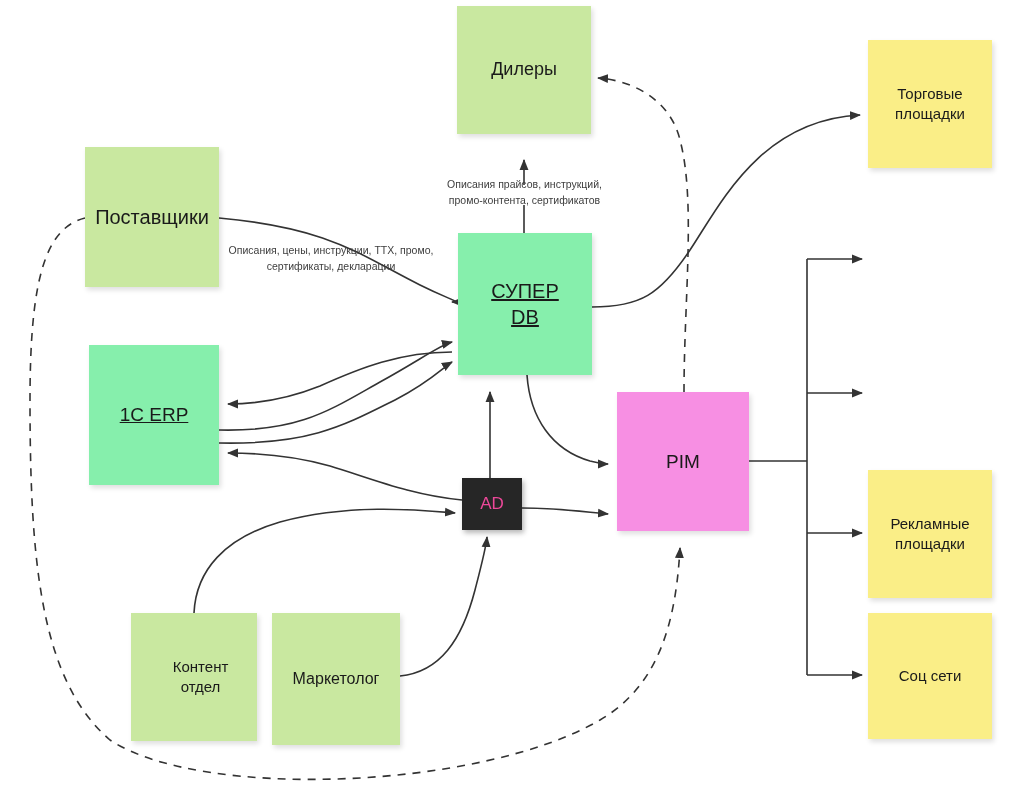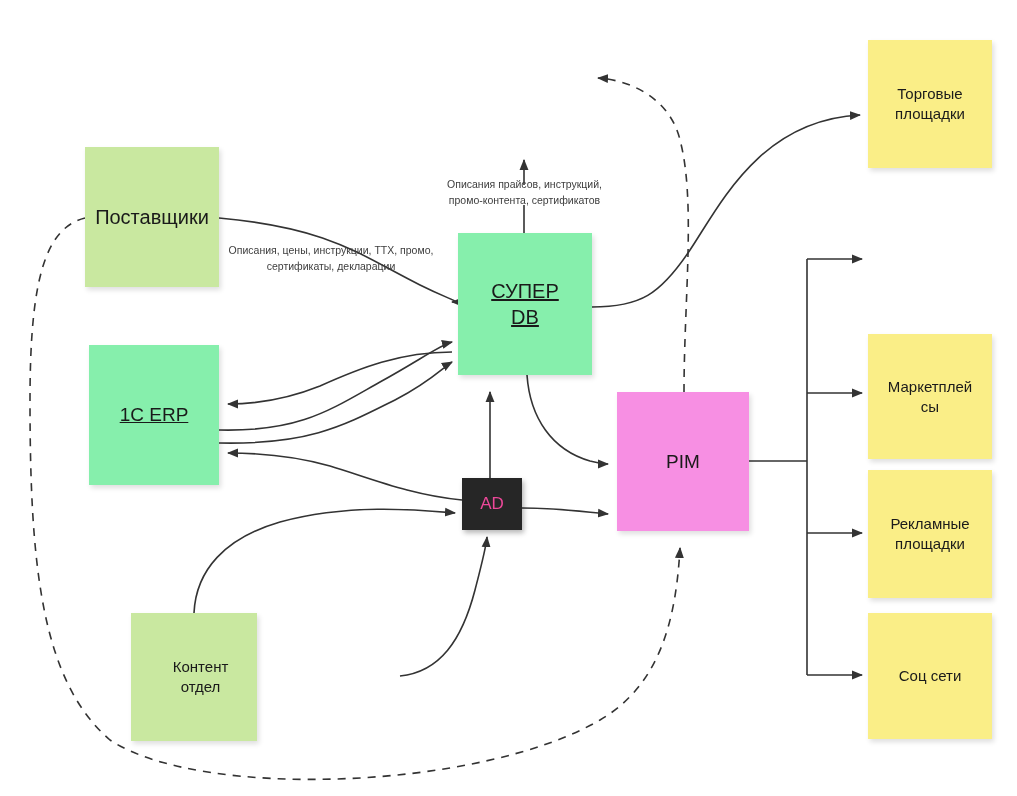--- a/index.html
+++ b/index.html
@@ -114,20 +114,23 @@
              C 200 800 480 790 600 720 C 660 685 676 620 680 548" marker-end="url(#arrowDash)"></path>
 
     <path class="path-line" d="M 749 461 L 807 461"></path>
     <path class="path-line" d="M 807 259 L 807 675"></path>
     <path class="path-line" d="M 807 259 L 862 259" marker-end="url(#arrow)"></path>
     <path class="path-line" d="M 807 393 L 862 393" marker-end="url(#arrow)"></path>
     <path class="path-line" d="M 807 533 L 862 533" marker-end="url(#arrow)"></path>
     <path class="path-line" d="M 807 675 L 862 675" marker-end="url(#arrow)"></path>
   </svg>
 
+  <div class="node n-green" style="left:457px; top:6px; width:134px; height:128px; font-size:18px;">
+    <span class="node-label">Дилеры</span>
+  </div>
 
   <div class="node n-green" style="left:85px; top:147px; width:134px; height:140px; font-size:20px;">
     <span class="node-label">Поставщики</span>
   </div>
 
   <div class="node n-salmon" style="left:89px; top:345px; width:130px; height:140px; font-size:19px;">
     <span class="node-label">1C ERP</span>
   </div>
 
   <div class="node n-salmon" style="left:458px; top:233px; width:134px; height:142px; font-size:20px;">
@@ -141,31 +144,30 @@
 
   <div class="node n-black" style="left:462px; top:478px; width:60px; height:52px; font-size:17px;">
     <span class="node-label">AD</span>
   </div>
 
   <div class="node n-green" style="left:131px; top:613px; width:126px; height:128px; font-size:15px;padding-left:19px;">
     <span class="node-label">Контент
 отдел</span>
   </div>
 
+  <div class="node n-green" style="left:272px; top:613px; width:128px; height:132px; font-size:16px;">
+    <span class="node-label">Маркетолог</span>
+  </div>
 
   <div class="node n-yellow" style="left:868px; top:40px; width:124px; height:128px; font-size:15px;">
     <span class="node-label">Торговые
 площадки</span>
   </div>
 
 
-  <div class="node n-yellow" style="left:868px; top:334px; width:124px; height:125px; font-size:15px;">
-    <span class="node-label">Маркетплей
-сы</span>
-  </div>
 
   <div class="node n-yellow" style="left:868px; top:470px; width:124px; height:128px; font-size:15px;">
     <span class="node-label">Рекламные
 площадки</span>
   </div>
 
   <div class="node n-yellow" style="left:868px; top:613px; width:124px; height:126px; font-size:15px;">
     <span class="node-label">Соц сети</span>
   </div>
 

